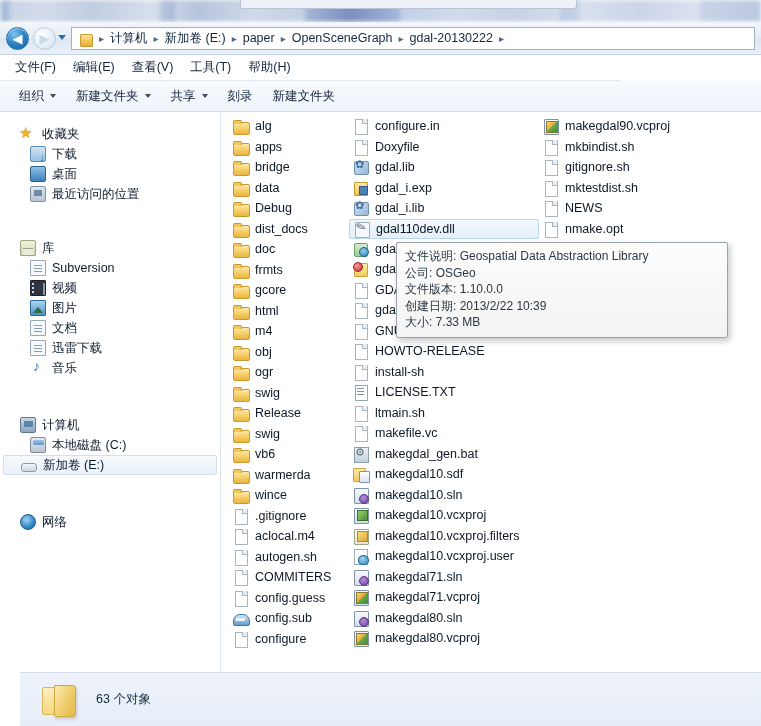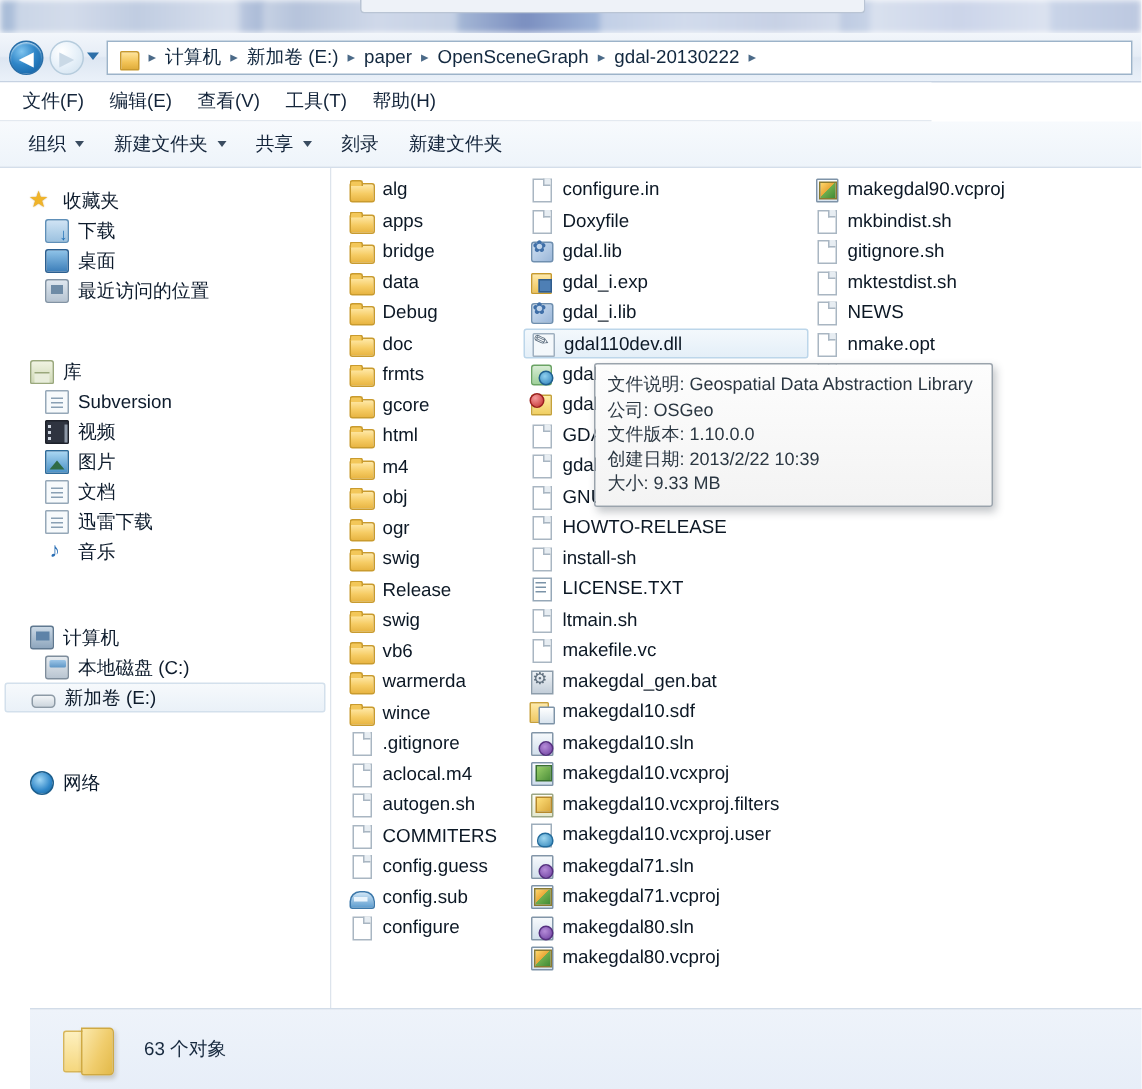--- a/index.html
+++ b/index.html
@@ -387,21 +387,21 @@
   }
   .fi-vcproj::after {
     content: ""; position: absolute; left: 3px; top: 3px; width: 10px; height: 10px;
     background:
       linear-gradient(135deg, #ffd86b 0%, #e9a93a 45%, #6fae4e 46%, #3f8a35 100%);
     border: 1px solid #8a7a30;
   }
 
   
   .tooltip {
-    position: absolute; left: 396px; top: 242px; width: 266px;
+    position: absolute; left: 396px; top: 242px; width: 332px;
     background: linear-gradient(180deg, #fdfdfd 0%, #f3f3f3 100%);
     border: 1px solid #9aa3ac; border-radius: 2px;
     box-shadow: 2px 3px 6px rgba(40,50,60,.28);
     padding: 5px 8px 6px 8px; z-index: 50;
   }
   .tt-line {
     font-size: 12px; color: #2b3742; line-height: 16.5px; white-space: nowrap;
   }
 
   
@@ -591,20 +591,24 @@
         <div class="file-row">
           <span class="f-ico fi-folder"></span>
           <span>data</span>
         </div>
         <div class="file-row">
           <span class="f-ico fi-folder"></span>
           <span>Debug</span>
         </div>
         <div class="file-row">
           <span class="f-ico fi-folder"></span>
+          <span>dist_docs</span>
+        </div>
+        <div class="file-row">
+          <span class="f-ico fi-folder"></span>
           <span>doc</span>
         </div>
         <div class="file-row">
           <span class="f-ico fi-folder"></span>
           <span>frmts</span>
         </div>
         <div class="file-row">
           <span class="f-ico fi-folder"></span>
           <span>gcore</span>
         </div>
@@ -816,21 +820,21 @@
         </div>
       </div>
 
   </div>
 
   <div class="tooltip">
     <div class="tt-line">文件说明: Geospatial Data Abstraction Library</div>
     <div class="tt-line">公司: OSGeo</div>
     <div class="tt-line">文件版本: 1.10.0.0</div>
     <div class="tt-line">创建日期: 2013/2/22 10:39</div>
-    <div class="tt-line">大小: 9.33 MB</div>
+    <div class="tt-line">大小: 7.33 MB</div>
   </div>
 
   <div class="statusbar">
     <div class="status-ico"></div>
     <div class="status-text">63 个对象</div>
   </div>
 
 </div>
 
 </body></html>

